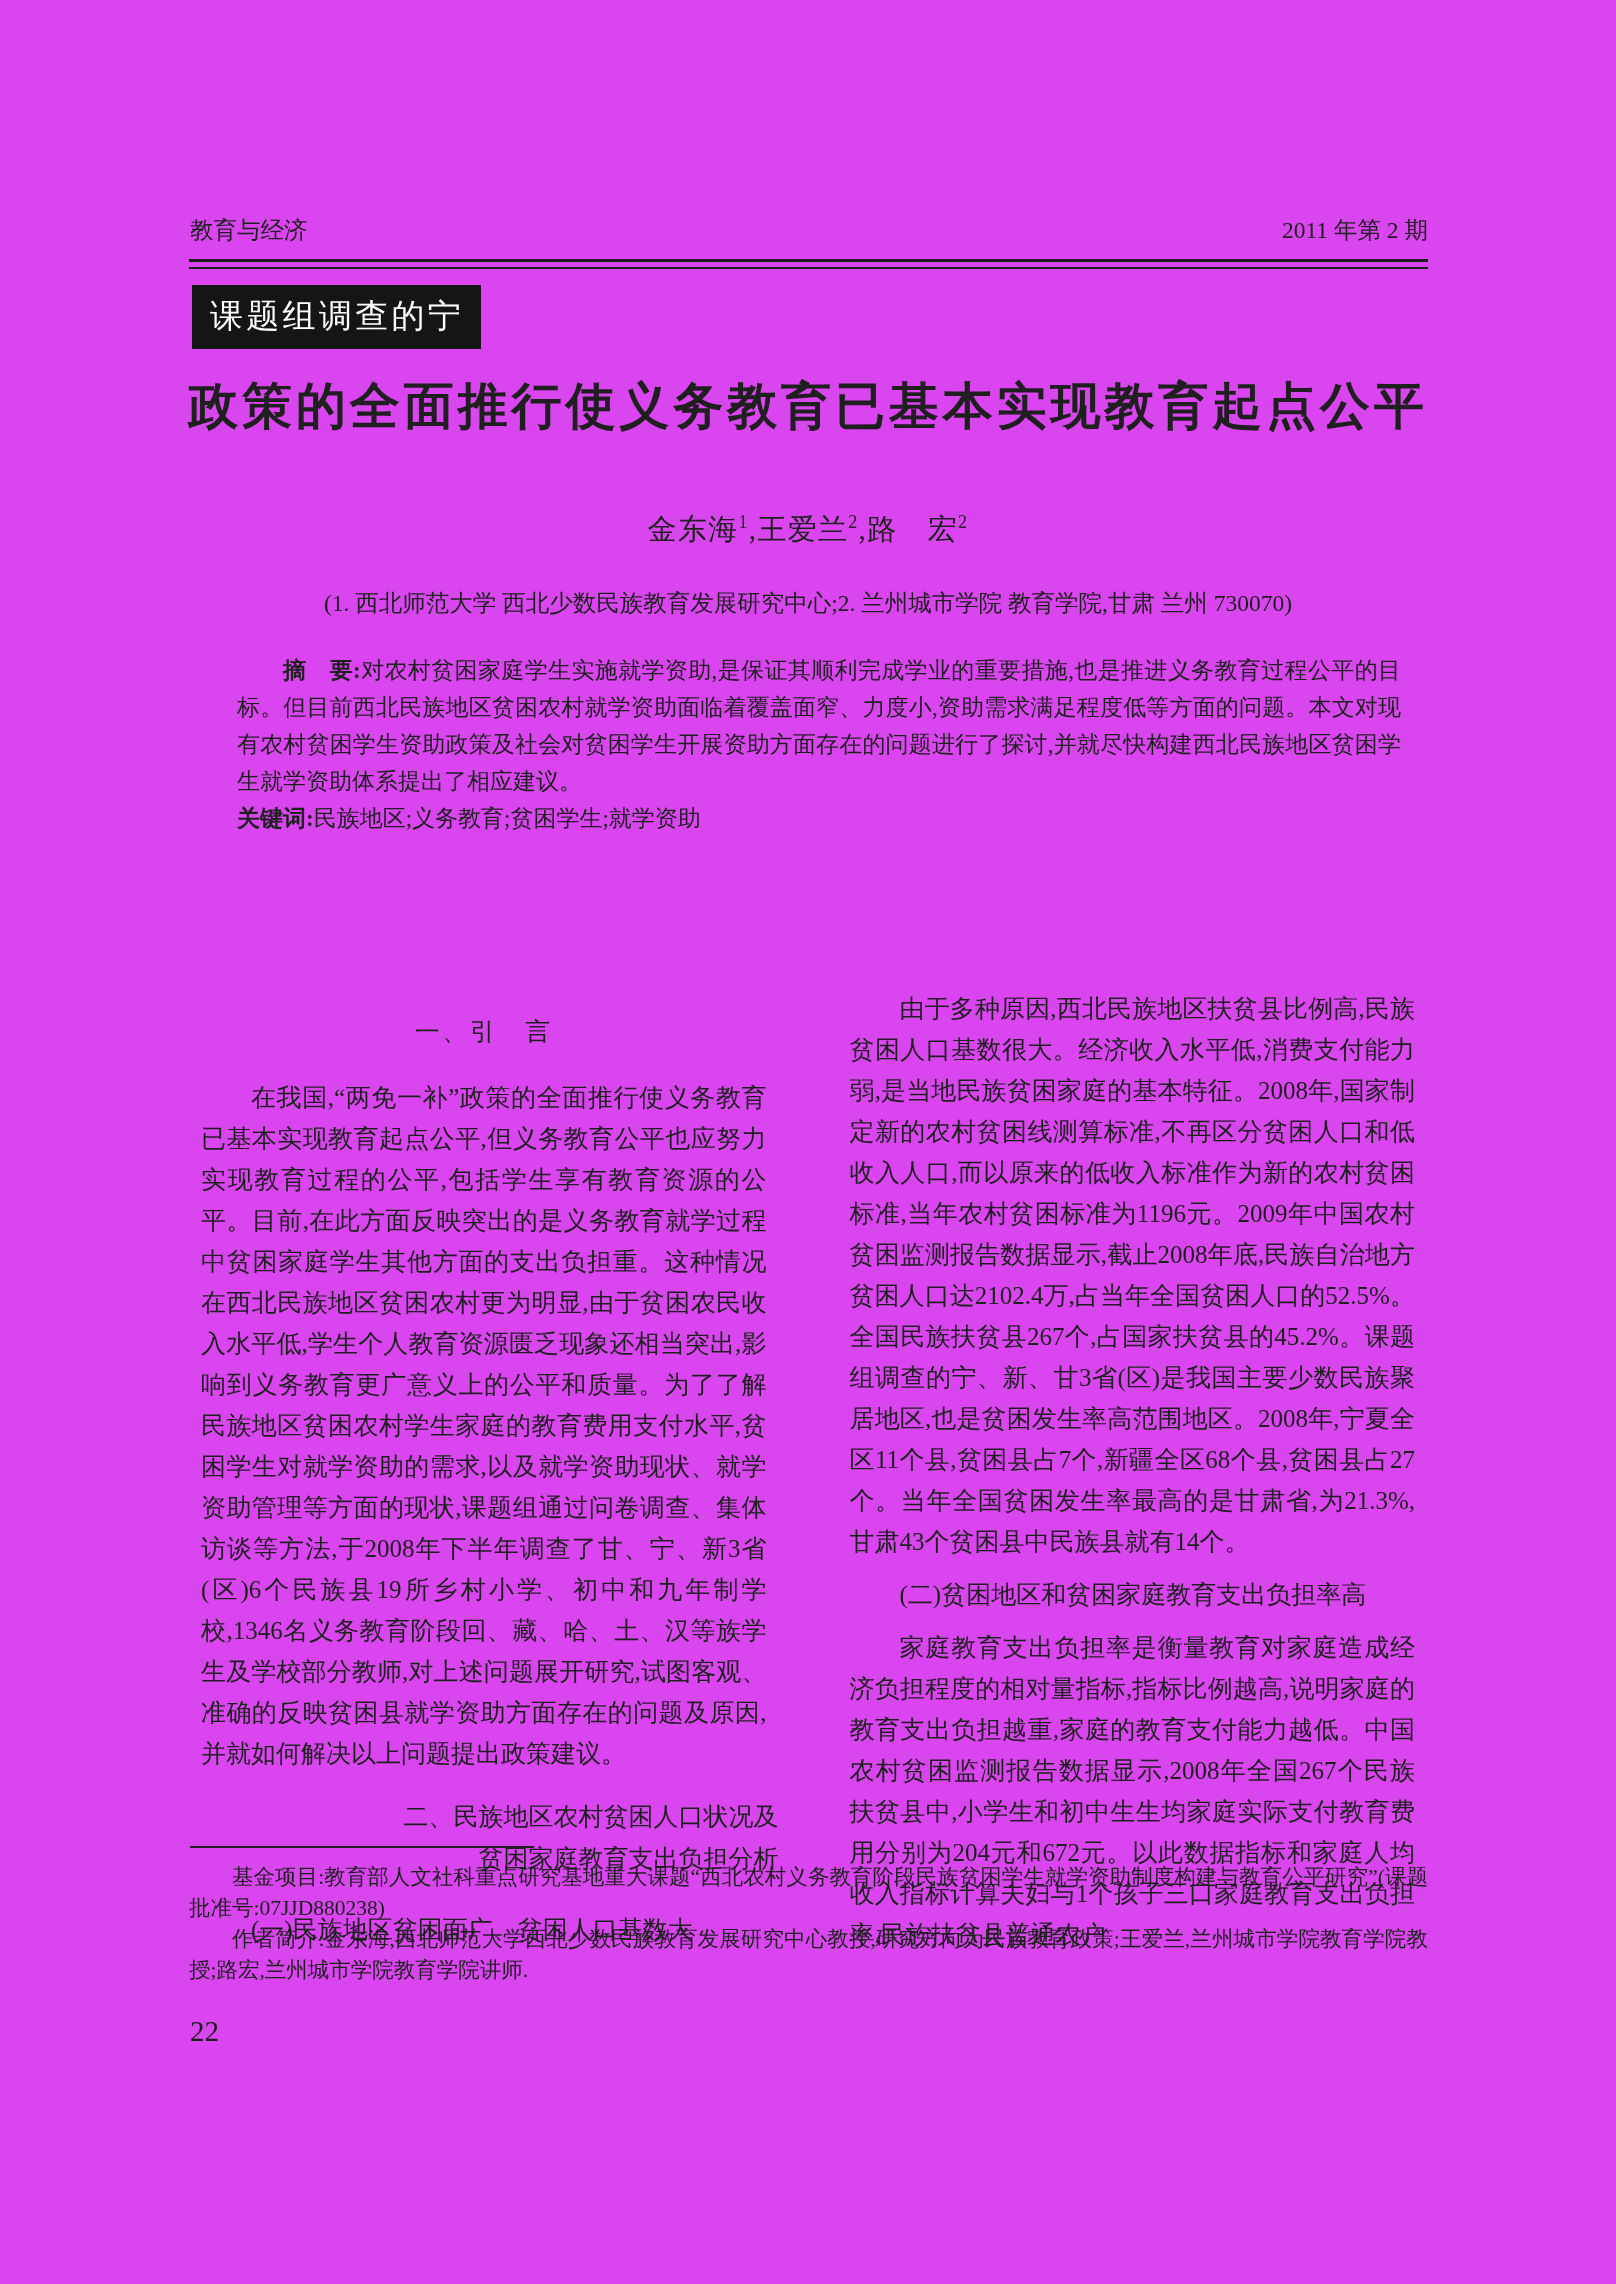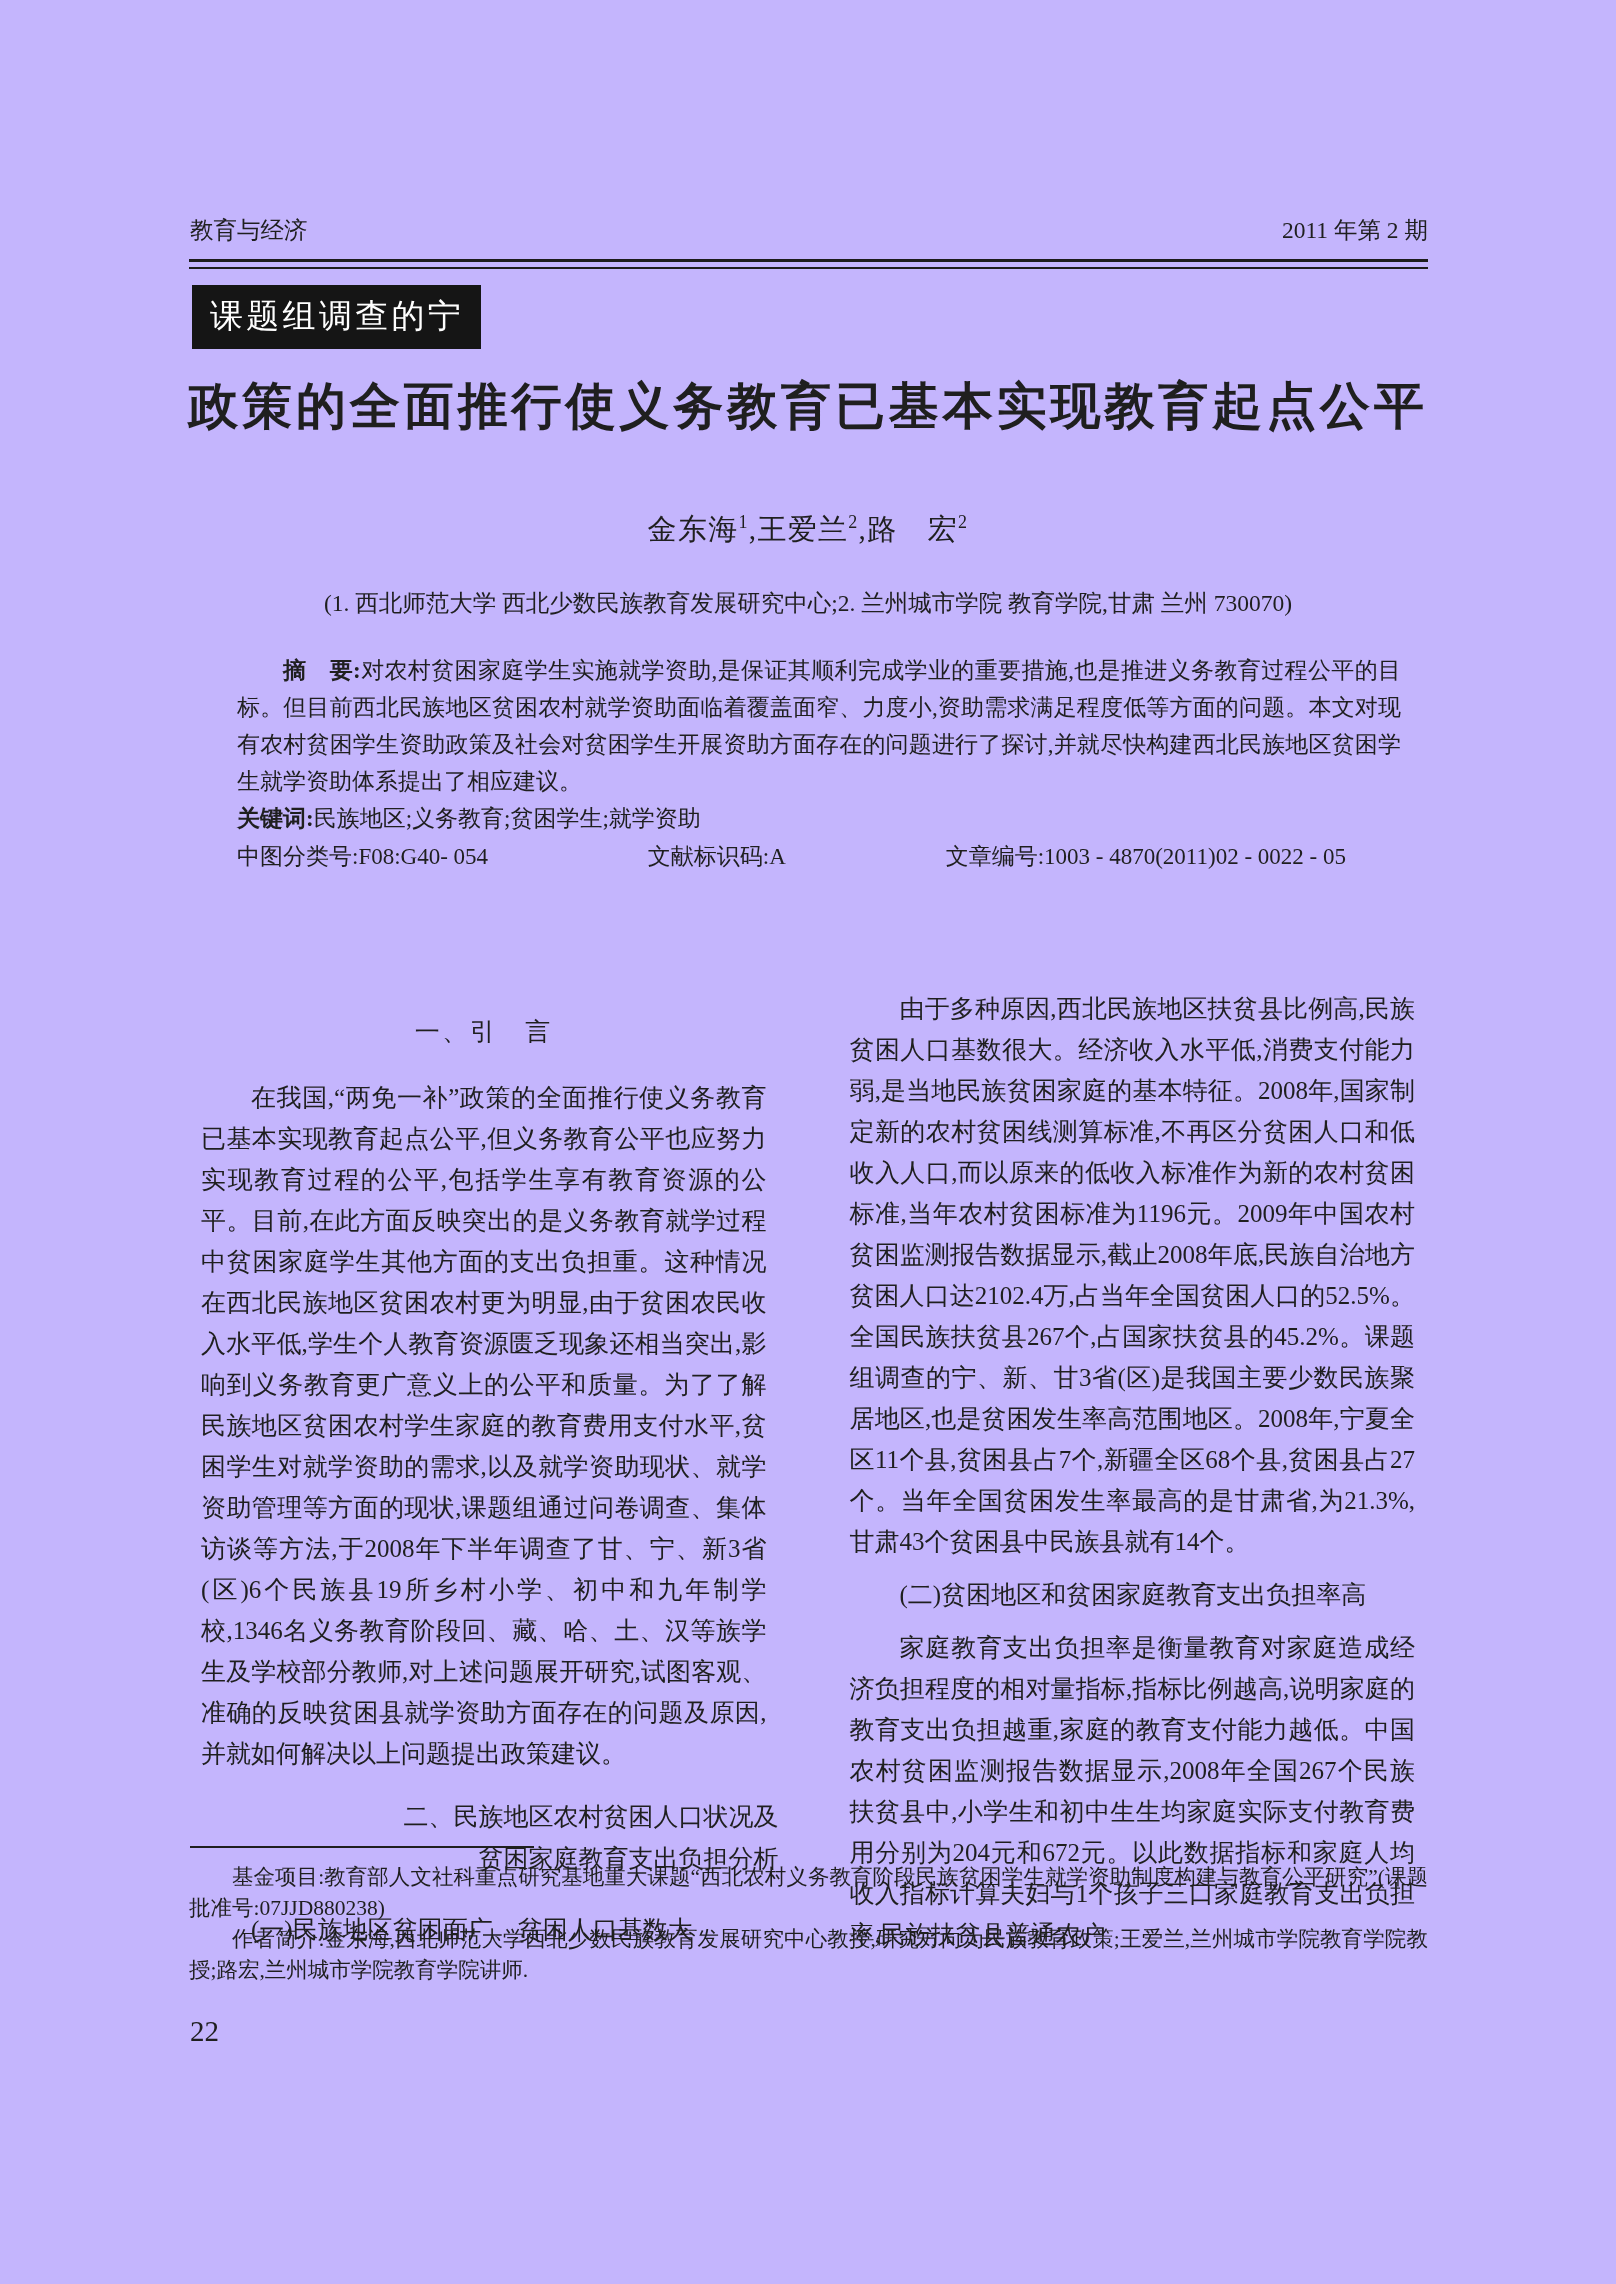--- a/index.html
+++ b/index.html
@@ -1,19 +1,19 @@
 <!DOCTYPE html>
 <html style="font-size:10.4px"><head>
 <meta charset="utf-8">
 <style>
   html,body{margin:0;padding:0;background:#d9d9d9;}
   .page{
     position:relative;
     width:1616px;height:2284px;
-    background:#c4b5fd;
+    background:#d946ef;
     color:#1f1f1f;
     font-family:"Liberation Serif","DejaVu Serif",serif;
     overflow:hidden;
   }
   
   .pg-header{
     position:absolute;top:214px;left:190px;right:188px;
     display:flex;justify-content:space-between;align-items:baseline;
     font-size:23.5px;
   }
@@ -105,25 +105,20 @@
 
   <div class="authors">
     <span>金东海</span><sup>1</sup><span>,</span><span>王爱兰</span><sup>2</sup><span>,</span><span>路　宏</span><sup>2</sup>
   </div>
 
   <div class="affiliation">(1. 西北师范大学 西北少数民族教育发展研究中心;2. 兰州城市学院 教育学院,甘肃 兰州 730070)</div>
 
   <div class="abstract-block">
     <p class="abstract-p"><span class="lbl-b">摘　要:</span><span>对农村贫困家庭学生实施就学资助,是保证其顺利完成学业的重要措施,也是推进义务教育过程公平的目标。但目前西北民族地区贫困农村就学资助面临着覆盖面窄、力度小,资助需求满足程度低等方面的问题。本文对现有农村贫困学生资助政策及社会对贫困学生开展资助方面存在的问题进行了探讨,并就尽快构建西北民族地区贫困学生就学资助体系提出了相应建议。</span></p>
     <p class="kw-line"><span class="lbl-b">关键词:</span><span>民族地区;义务教育;贫困学生;就学资助</span></p>
-    <div class="meta-row">
-      <span><span>中图分类号:</span><span>F08:G40- 054</span></span>
-      <span><span>文献标识码:</span><span>A</span></span>
-      <span><span>文章编号:</span><span>1003 - 4870(2011)02 - 0022 - 05</span></span>
-    </div>
   </div>
 
   <div class="columns">
     <div class="col">
       <h2 class="h-center h-intro">一、引　言</h2>
       <p>在我国,“两免一补”政策的全面推行使义务教育已基本实现教育起点公平,但义务教育公平也应努力实现教育过程的公平,包括学生享有教育资源的公平。目前,在此方面反映突出的是义务教育就学过程中贫困家庭学生其他方面的支出负担重。这种情况在西北民族地区贫困农村更为明显,由于贫困农民收入水平低,学生个人教育资源匮乏现象还相当突出,影响到义务教育更广意义上的公平和质量。为了了解民族地区贫困农村学生家庭的教育费用支付水平,贫困学生对就学资助的需求,以及就学资助现状、就学资助管理等方面的现状,课题组通过问卷调查、集体访谈等方法,于2008年下半年调查了甘、宁、新3省(区)6个民族县19所乡村小学、初中和九年制学校,1346名义务教育阶段回、藏、哈、土、汉等族学生及学校部分教师,对上述问题展开研究,试图客观、准确的反映贫困县就学资助方面存在的问题及原因,并就如何解决以上问题提出政策建议。</p>
       <h2 class="h-center h-sec2"><span>二、民族地区农村贫困人口状况及</span><br><span>贫困家庭教育支出负担分析</span></h2>
       <p class="subhead">(一)民族地区贫困面广、贫困人口基数大</p>
     </div>
     <div class="col">

